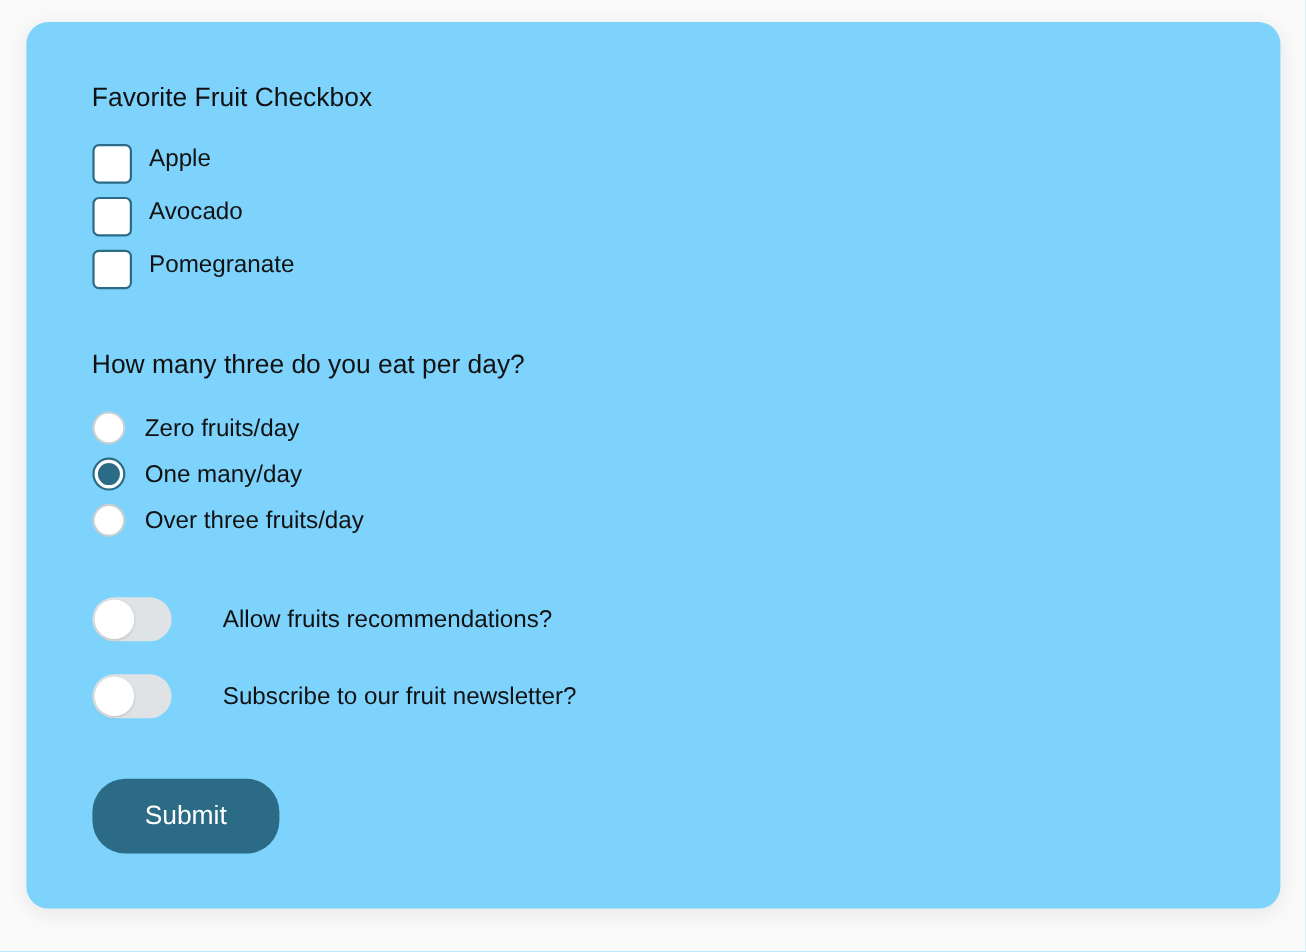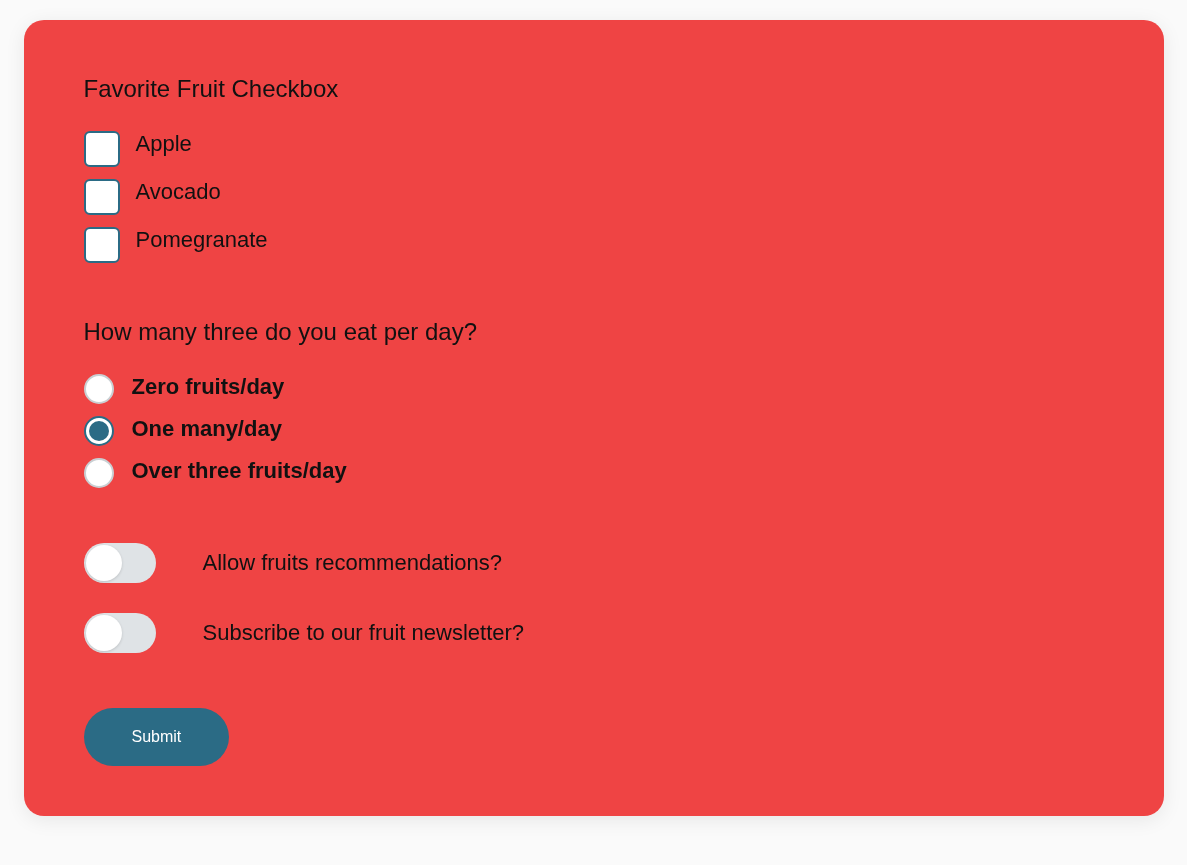--- a/index.html
+++ b/index.html
@@ -6,21 +6,21 @@
       box-sizing: border-box;
       margin: 0;
       padding: 0;
     }
     body {
       font-family: Arial, Helvetica, sans-serif;
       background: #fafafa;
       padding: 20px;
     }
     .card {
-      background: #ef4444;
+      background: #7dd3fc;
       border-radius: 20px;
       padding: 55px 60px 50px 60px;
       max-width: 1140px;
       margin: 0 auto;
       box-shadow: 0 4px 20px rgba(0,0,0,0.08);
     }
     .section-title {
       font-size: 24px;
       font-weight: 400;
       color: #111;
@@ -45,22 +45,22 @@
     }
     .checkbox-label {
       font-size: 22px;
       color: #111;
     }
     .radio-group {
       margin-bottom: 55px;
     }
     .radio-row {
       display: flex;
+      align-items: center;
       margin-bottom: 12px;
-      font-weight: bold;
     }
     .radio-outer {
       width: 30px;
       height: 30px;
       border: 2px solid #c9cfd3;
       border-radius: 50%;
       background: #fff;
       margin-right: 18px;
       display: flex;
       align-items: center;
@@ -112,21 +112,21 @@
       left: 2px;
       box-shadow: 0 1px 3px rgba(0,0,0,0.15);
     }
     .toggle-label {
       font-size: 22px;
       color: #111;
     }
     .submit-btn {
       background: #2b6b85;
       color: #fff;
-      font-size: 16px;
+      font-size: 24px;
       border: none;
       border-radius: 30px;
       padding: 20px 48px;
       cursor: pointer;
     }
   </style>
 </head>
 <body>
 
 <div class="card">

